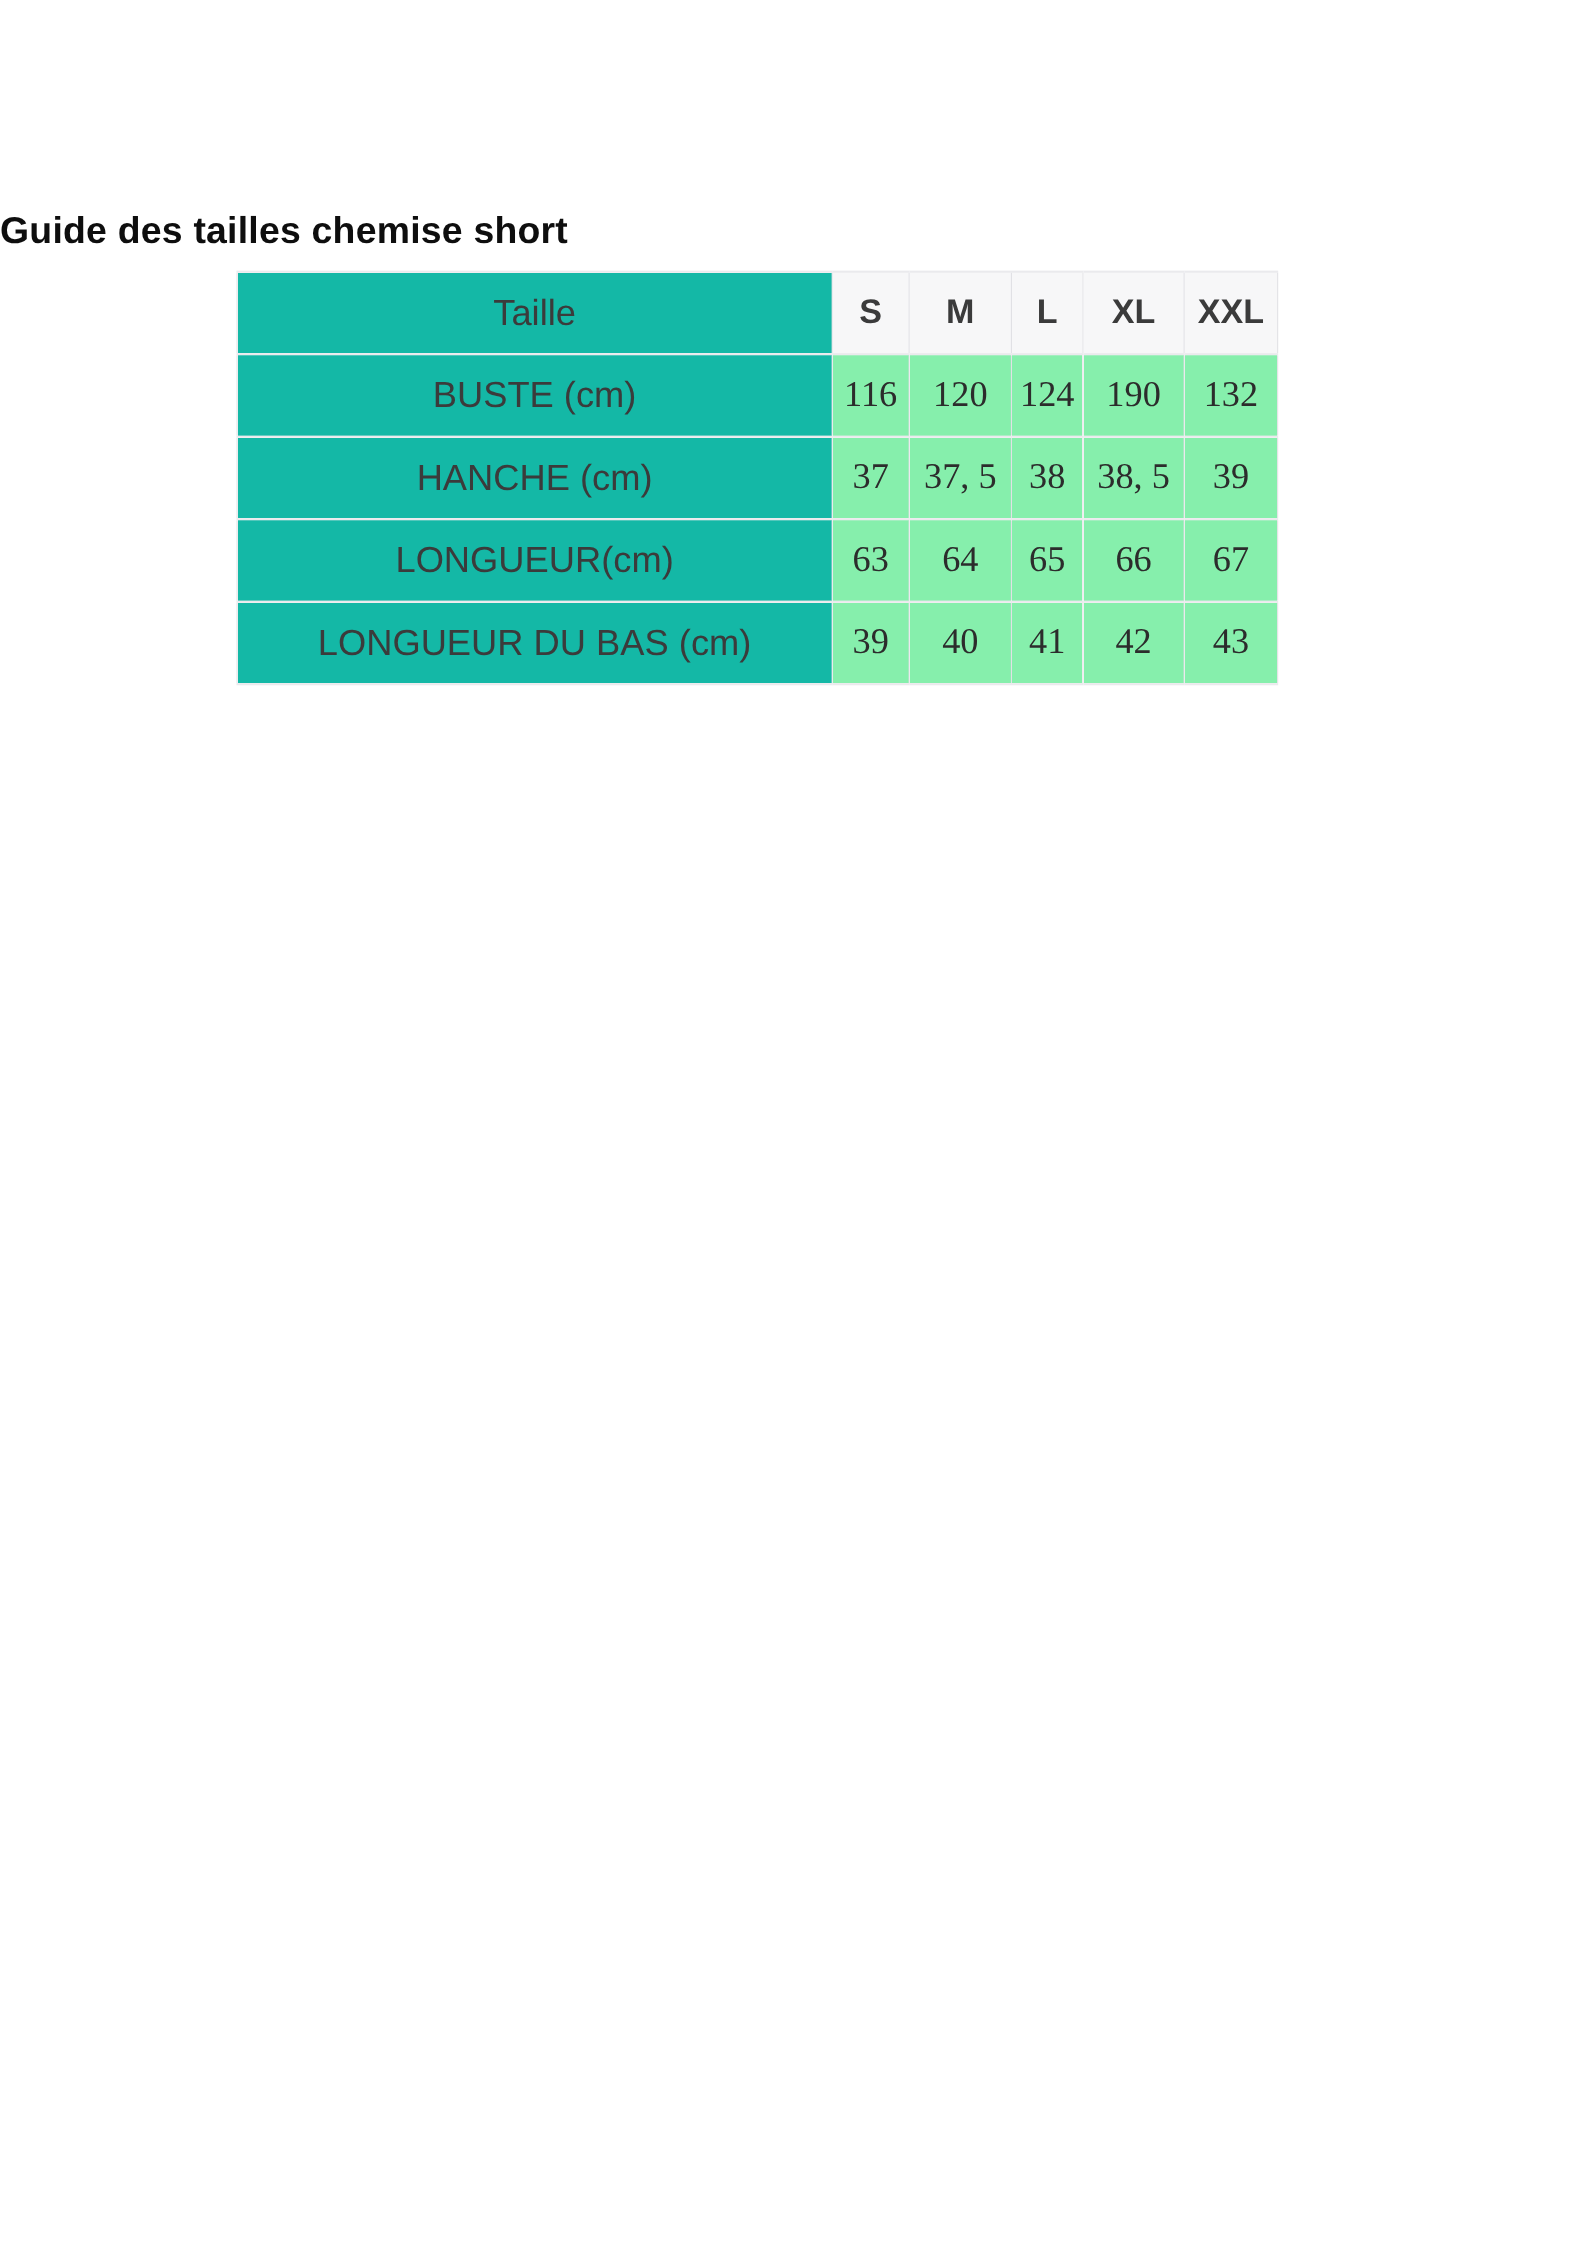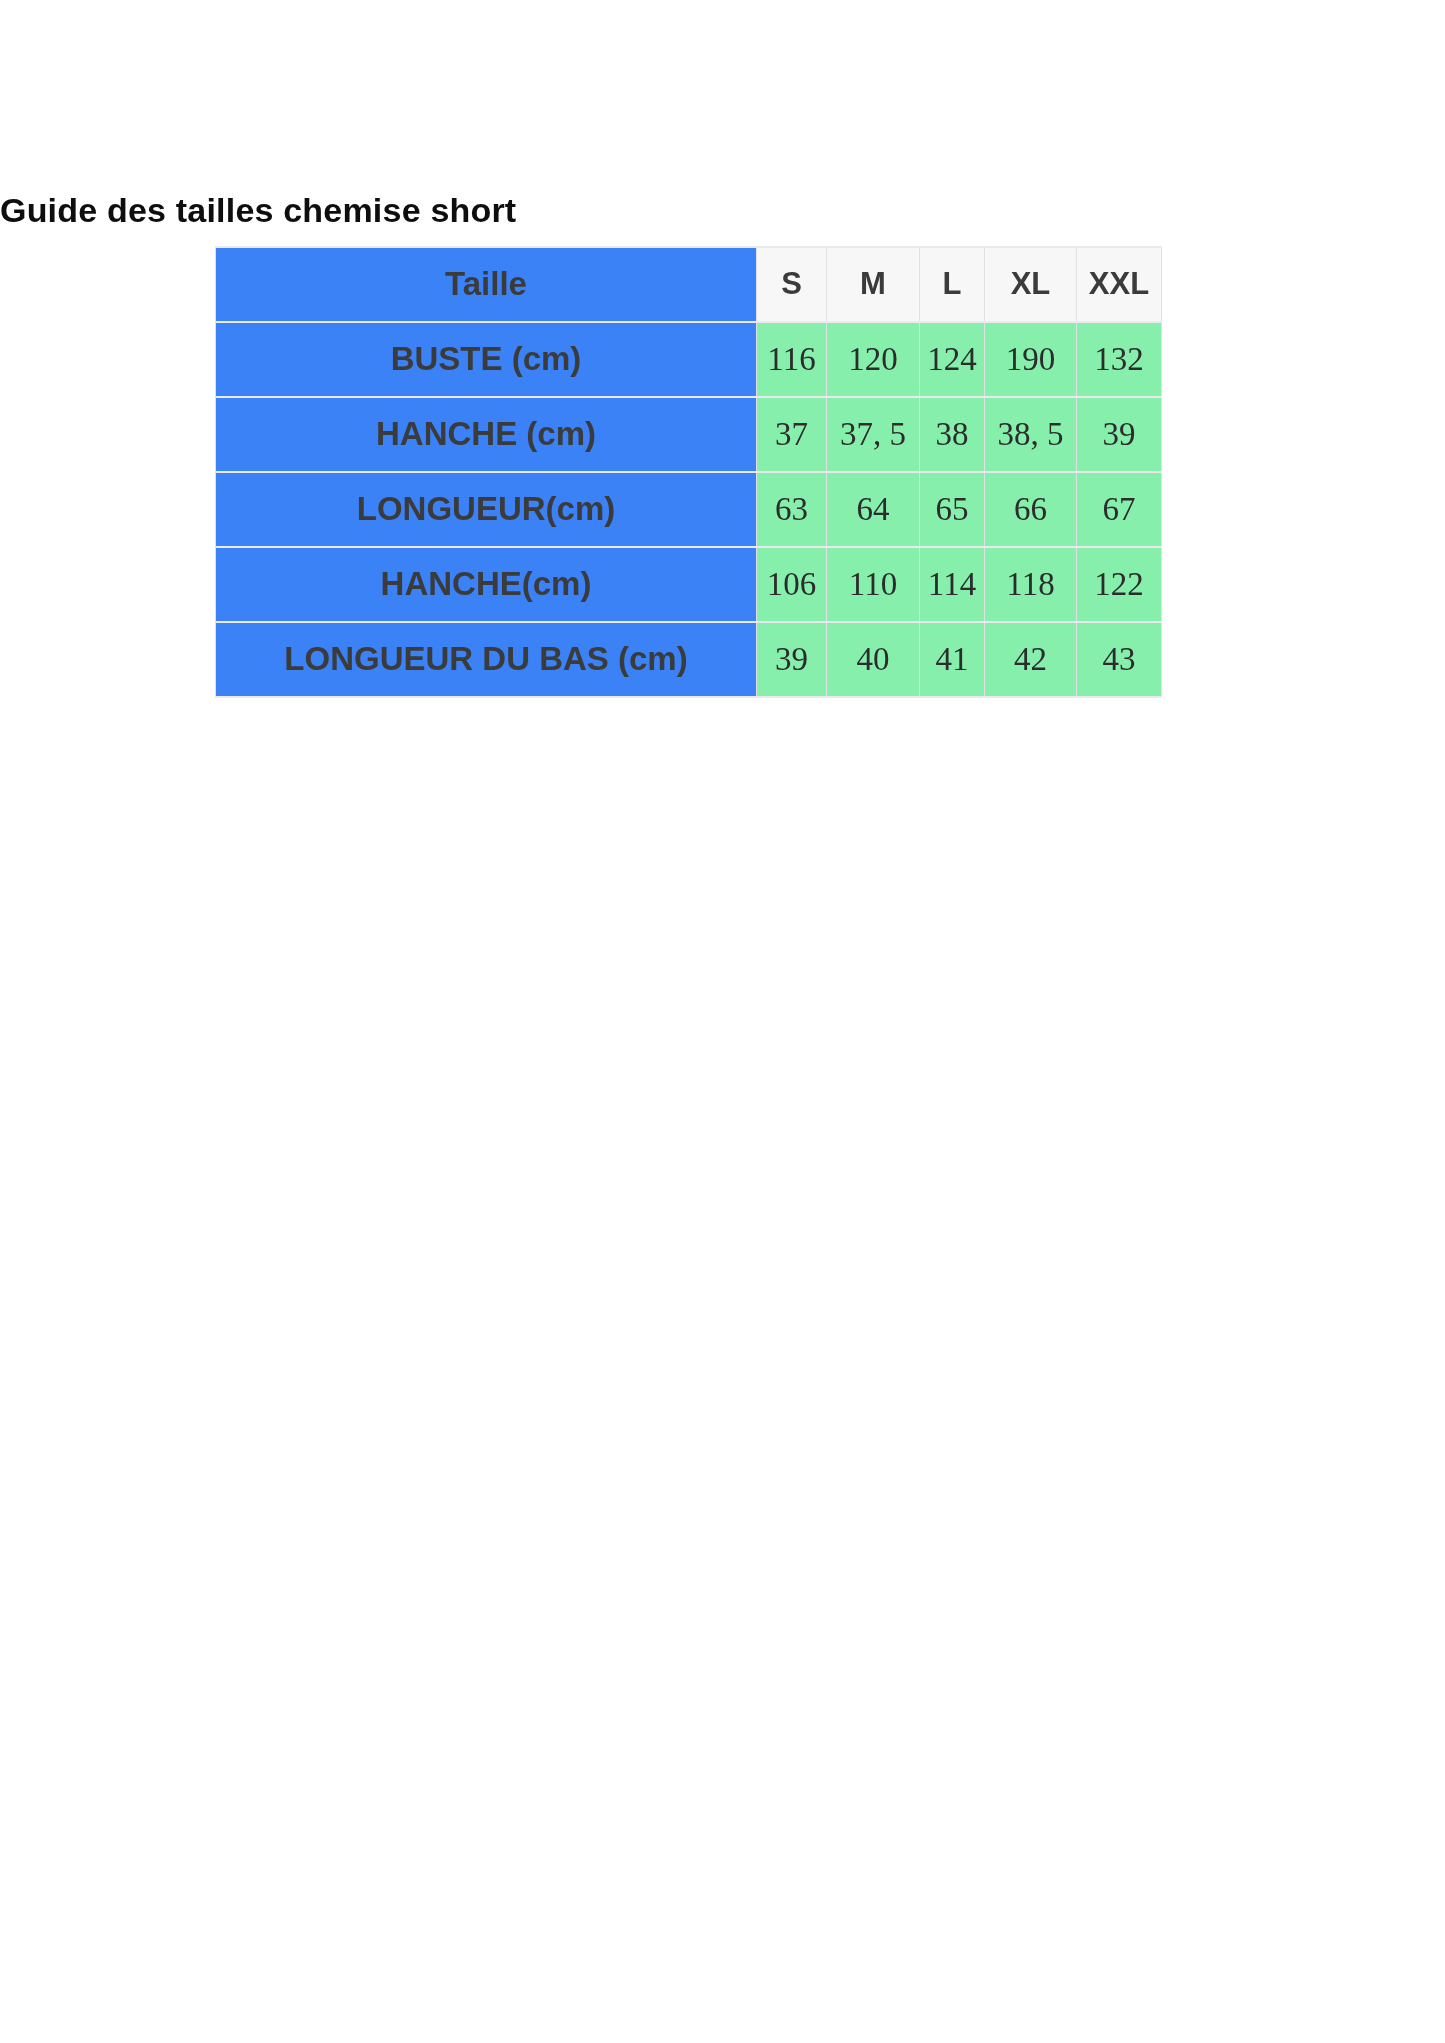--- a/index.html
+++ b/index.html
@@ -36,23 +36,23 @@
     border-right: 1px solid #e1e1e5;
     border-top: 2px solid #eaeaed;
     border-bottom: 2px solid #eaeaed;
     height: 73px;
     text-align: center;
     vertical-align: middle;
     padding: 0 4px;
     overflow: hidden;
   }
   th.lbl-cell, td.lbl-cell {
-    background: #3b82f6;
+    background: #14b8a6;
     font-family: "Liberation Sans", sans-serif;
-    font-weight: 700;
+    font-weight: 400;
     font-size: 33px;
     color: #3b3b3b;
   }
   th.size-hdr {
     background: #f7f7f8;
     font-family: "Liberation Sans", sans-serif;
     font-weight: 700;
     font-size: 31px;
     color: #3b3b3b;
   }
@@ -107,28 +107,20 @@
     </tr>
     <tr>
       <td class="lbl-cell">LONGUEUR(cm)</td>
       <td class="val-cell">63</td>
       <td class="val-cell">64</td>
       <td class="val-cell">65</td>
       <td class="val-cell">66</td>
       <td class="val-cell">67</td>
     </tr>
     <tr>
-      <td class="lbl-cell">HANCHE(cm)</td>
-      <td class="val-cell">106</td>
-      <td class="val-cell">110</td>
-      <td class="val-cell">114</td>
-      <td class="val-cell">118</td>
-      <td class="val-cell">122</td>
-    </tr>
-    <tr>
       <td class="lbl-cell">LONGUEUR DU BAS (cm)</td>
       <td class="val-cell">39</td>
       <td class="val-cell">40</td>
       <td class="val-cell">41</td>
       <td class="val-cell">42</td>
       <td class="val-cell">43</td>
     </tr>
   </tbody>
 </table>
 

